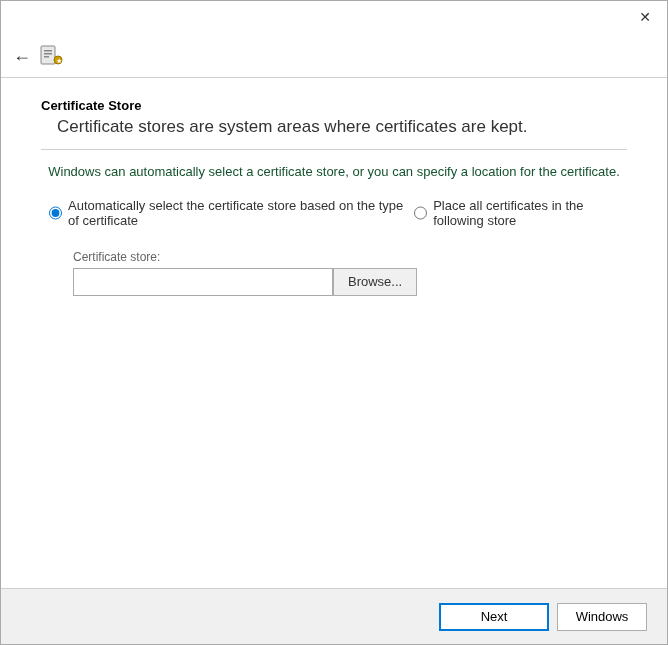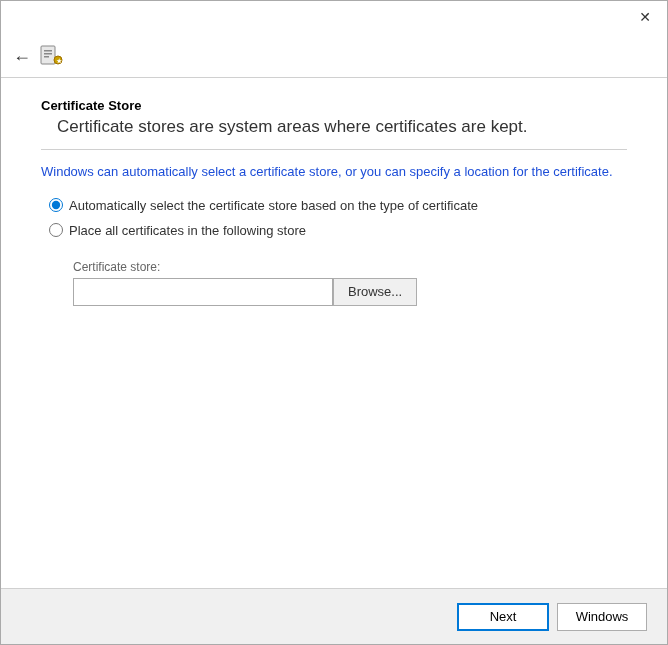--- a/index.html
+++ b/index.html
@@ -110,28 +110,29 @@
     }
 
     .divider-line {
       height: 1px;
       background: #d0d0d0;
       margin: 12px 0;
     }
 
     .body-text {
       font-size: 13px;
-      color: #1d4ed8;
+      color: #14532d;
       margin-bottom: 16px;
       line-height: 1.5;
+      text-align: center;
     }
 
     .radio-group {
       display: flex;
-      flex-direction: column;
+      flex-direction: row;
       gap: 10px;
       margin-left: 8px;
     }
 
     .radio-item {
       display: flex;
       align-items: center;
       gap: 6px;
       font-size: 13px;
       color: #333;
@@ -187,21 +188,21 @@
       background: #f0f0f0;
       border-top: 1px solid #d0d0d0;
       display: flex;
       align-items: center;
       justify-content: flex-end;
       padding: 0 20px;
       gap: 8px;
     }
 
     .btn-next {
-      width: 92px;
+      width: 110px;
       height: 28px;
       background: #ffffff;
       border: 2px solid #0078d7;
       font-size: 13px;
       cursor: pointer;
       color: #000;
     }
 
     .btn-cancel {
       width: 90px;

